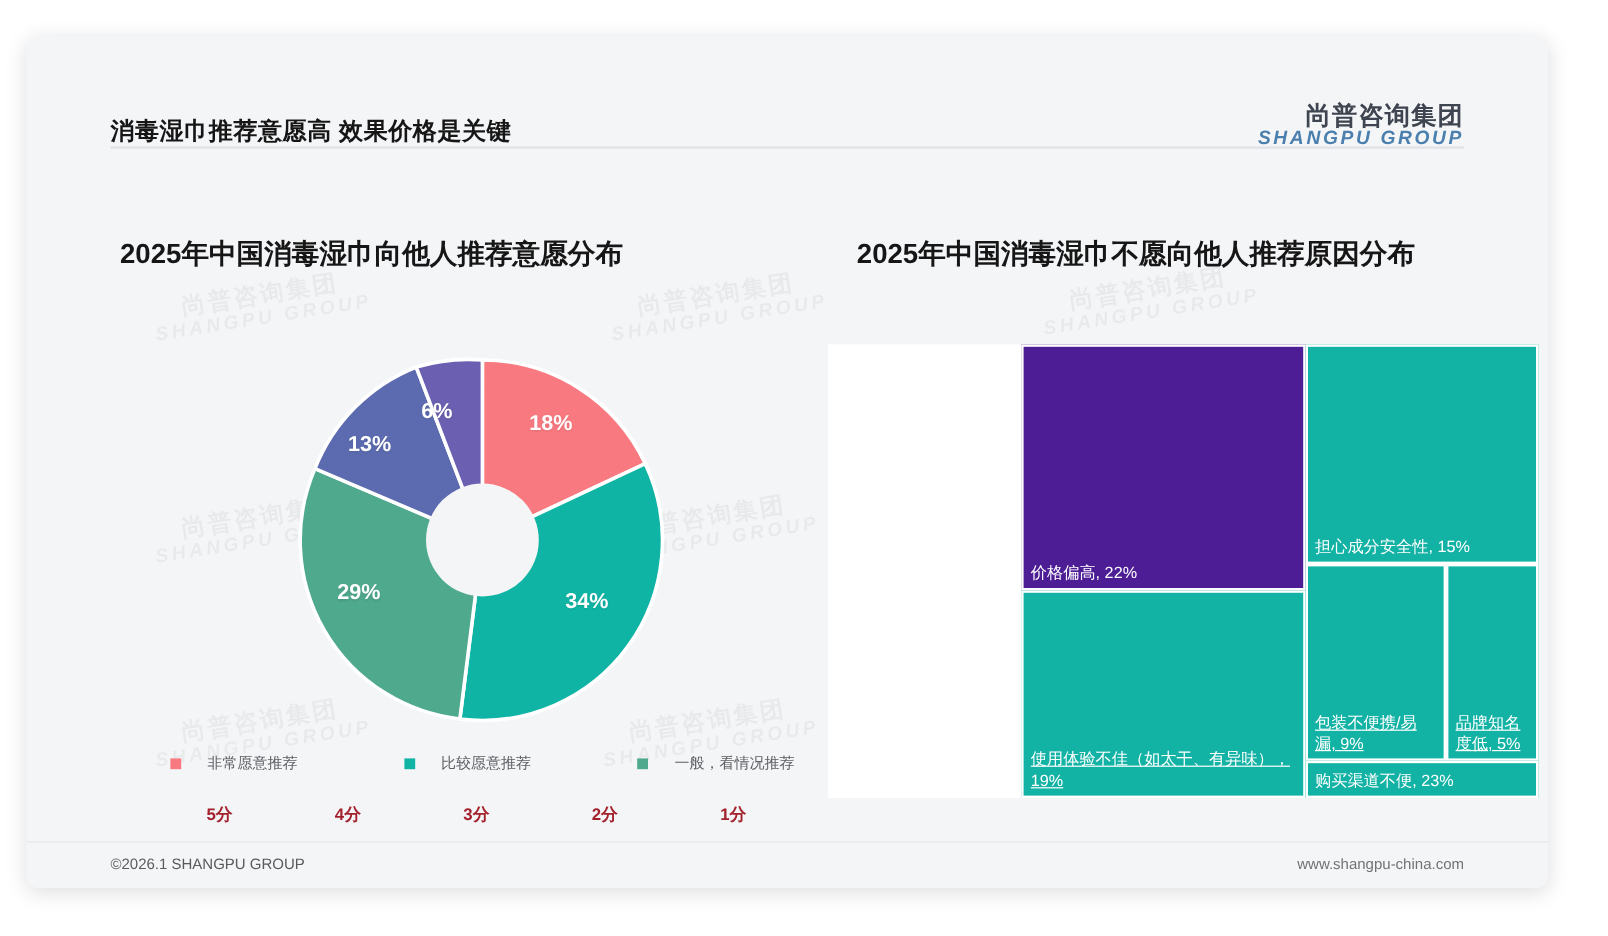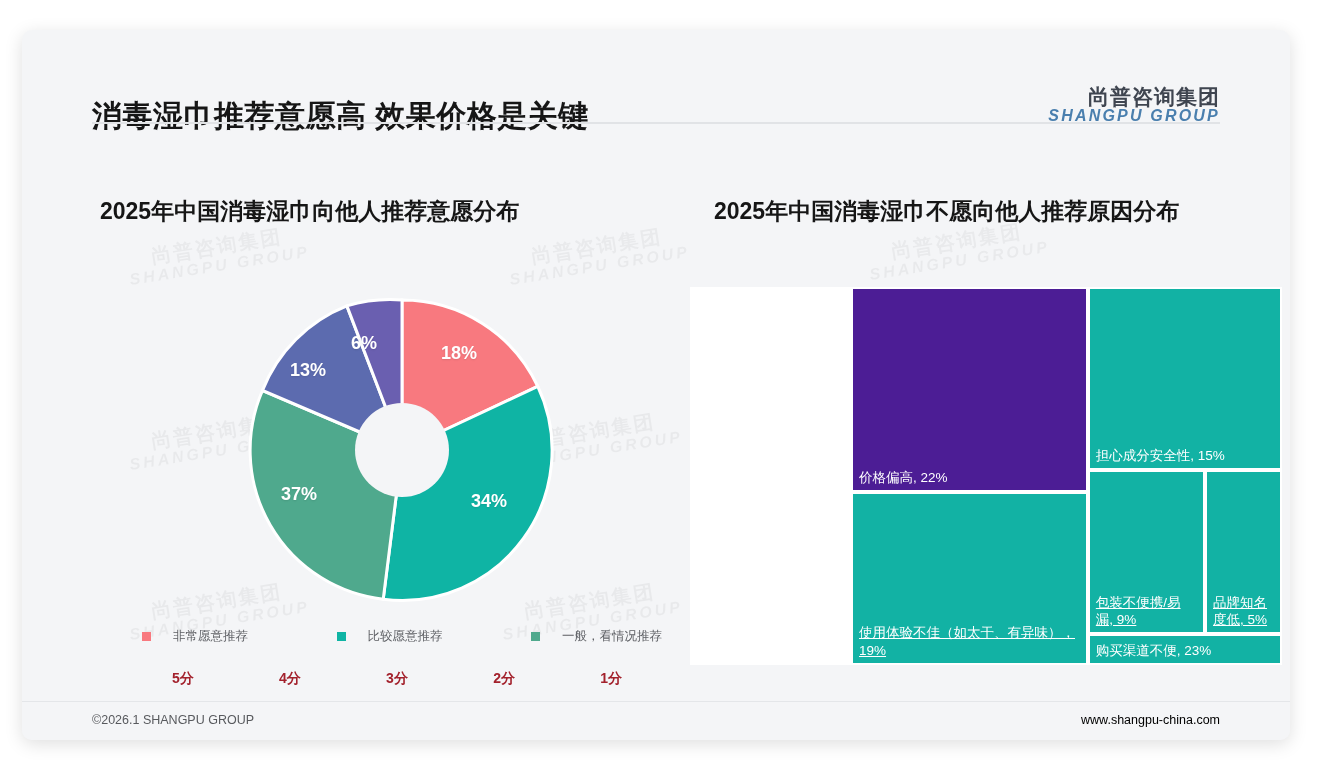--- a/index.html
+++ b/index.html
@@ -21,21 +21,21 @@
   
   .header{
     position:absolute;left:0;top:0;width:100%;height:92px;
   }
   .header-rule{
     position:absolute;left:70px;top:92px;width:1128px;height:2px;
     background:#e1e3e6;
   }
   .page-title{
     position:absolute;left:70px;top:66px;
-    font-size:30px;font-weight:bold;color:#161616;
+    font-size:20px;font-weight:bold;color:#161616;
     letter-spacing:0.5px;white-space:nowrap;
   }
   .logo{
     position:absolute;right:70px;top:56px;
     text-align:right;line-height:1.05;
   }
   .logo-cn{
     font-size:21px;font-weight:bold;color:#3f4550;letter-spacing:1px;
   }
   .logo-en{
@@ -106,21 +106,21 @@
     position:absolute;left:0;bottom:0;width:100%;height:38px;
     border-top:1px solid #e4e6e9;
     background:#f4f5f7;
   }
   .foot-left{
     position:absolute;left:70px;top:11px;
     font-size:12.5px;color:#585a5e;white-space:nowrap;
   }
   .foot-right{
     position:absolute;right:70px;top:11px;
-    font-size:12.5px;color:#000000;white-space:nowrap;
+    font-size:12.5px;color:#737373;white-space:nowrap;
   }
 </style>
 </head>
 <body>
 
 <div class="slide">
 
   <div class="wm" style="left:105px;top:205px;">
     <span class="wm-cn">尚普咨询集团</span>
     <span class="wm-en">SHANGPU GROUP</span>
@@ -170,21 +170,21 @@
 
       <path d="M175 175 L156.23 324.16 A150 150 0 0 1 35.47 115.50 Z" fill="#4fa98d" stroke="#ffffff" stroke-width="3"></path>
 
       <path d="M175 175 L35.47 115.50 A150 150 0 0 1 119.88 30.87 Z" fill="#5c6baf" stroke="#ffffff" stroke-width="3"></path>
 
       <path d="M175 175 L119.88 30.87 A150 150 0 0 1 175 25 Z" fill="#6a5fb0" stroke="#ffffff" stroke-width="3"></path>
       <circle cx="175" cy="175" r="47" fill="#f4f5f7"></circle>
     </svg>
     <div class="donut-label" style="left:232px;top:78px;">18%</div>
     <div class="donut-label" style="left:262px;top:226px;">34%</div>
-    <div class="donut-label" style="left:72px;top:219px;">37%</div>
+    <div class="donut-label" style="left:72px;top:219px;">29%</div>
     <div class="donut-label" style="left:81px;top:95px;">13%</div>
     <div class="donut-label" style="left:137px;top:68px;">6%</div>
   </div>
 
   <div class="legend">
     <div class="legend-item">
       <span class="legend-swatch" style="background:#f8797f;"></span>
       <span class="legend-text">非常愿意推荐</span>
     </div>
     <div class="legend-item">

